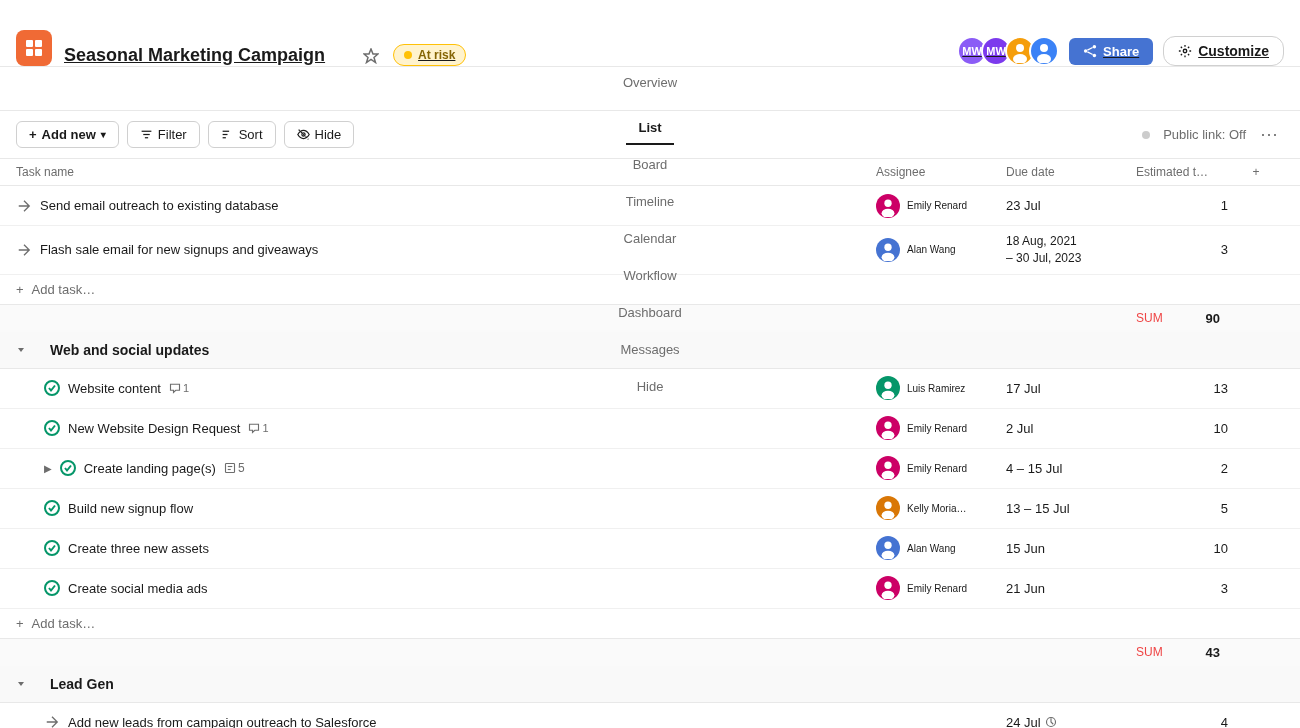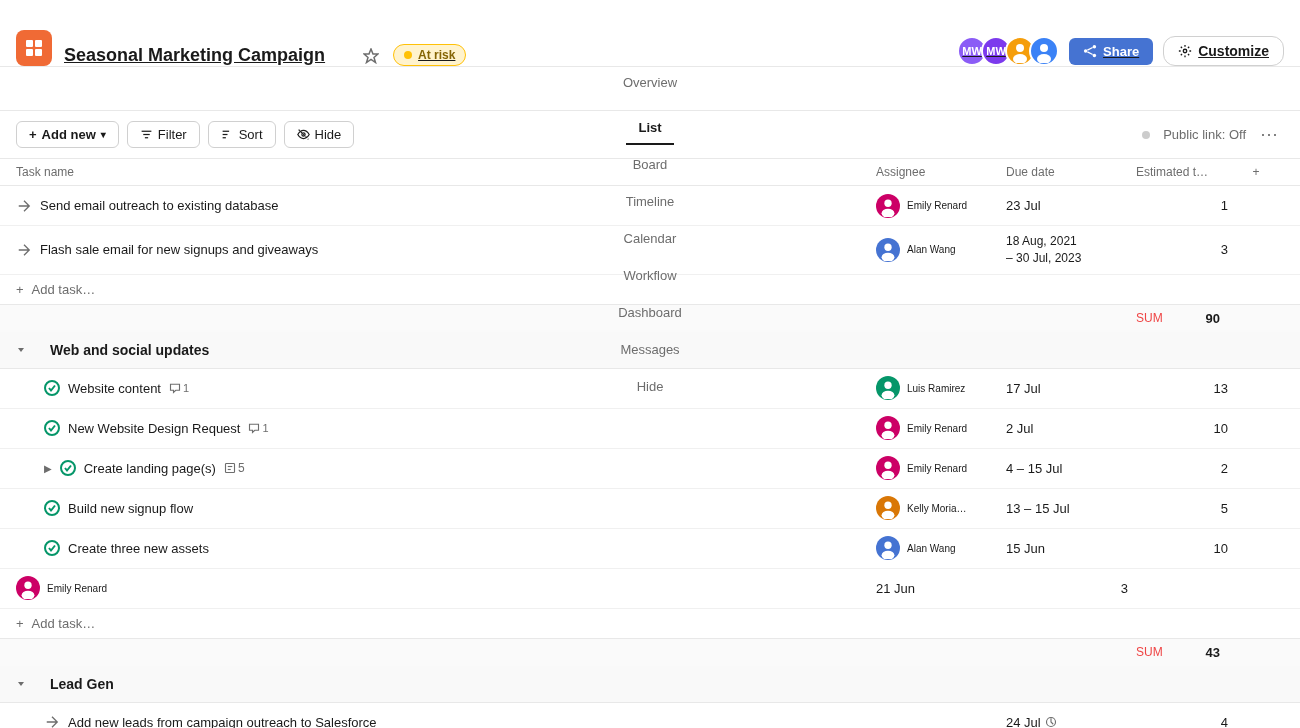--- a/index.html
+++ b/index.html
@@ -402,20 +402,29 @@
           </svg>
       </div>
       <span>Alan Wang</span>
     </div>
     <div class="date-cell">15 Jun</div>
     <div class="est-cell">10</div>
     <div></div>
   </div>
 
   <div class="task-row">
+    <div class="task-cell" style="padding-left:28px;">
+      <span class="task-icon">
+        <svg width="16" height="16" viewBox="0 0 16 16" fill="none" stroke="#059669" stroke-width="2">
+            <circle cx="8" cy="8" r="7"></circle>
+            <polyline points="5,8 7,10.5 11,5.5"></polyline>
+          </svg>
+      </span>
+      <span class="task-name">Create social media ads</span>
+    </div>
     <div class="assignee-cell">
       <div class="assignee-avatar av-emily" style="background:#c06;">
         <svg width="22" height="22" viewBox="0 0 24 24">
             <circle cx="12" cy="9" r="4" fill="#fff"></circle>
             <ellipse cx="12" cy="20" rx="7" ry="5" fill="#fff"></ellipse>
           </svg>
       </div>
       <span>Emily Renard</span>
     </div>
     <div class="date-cell">21 Jun</div>

